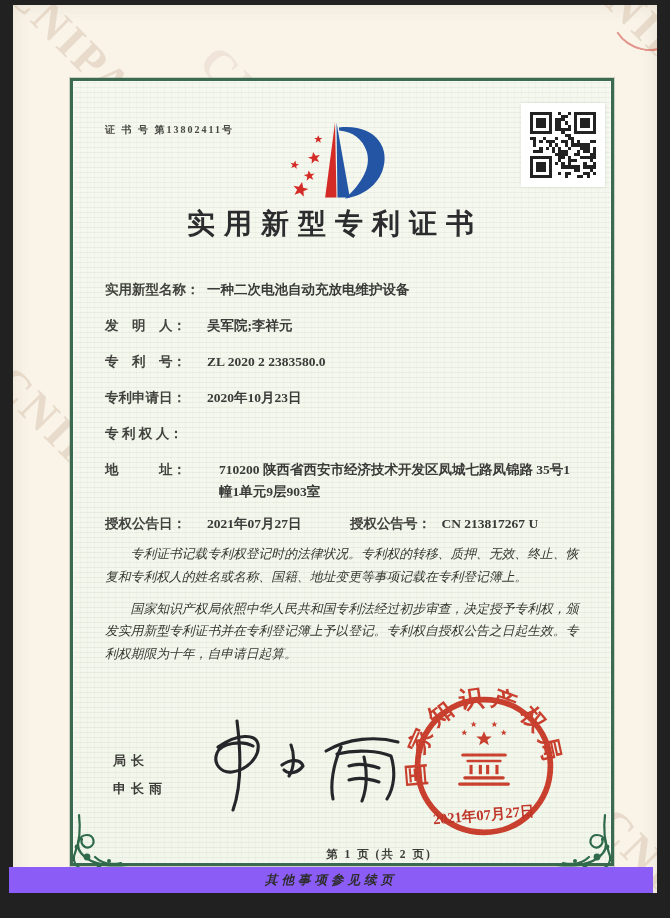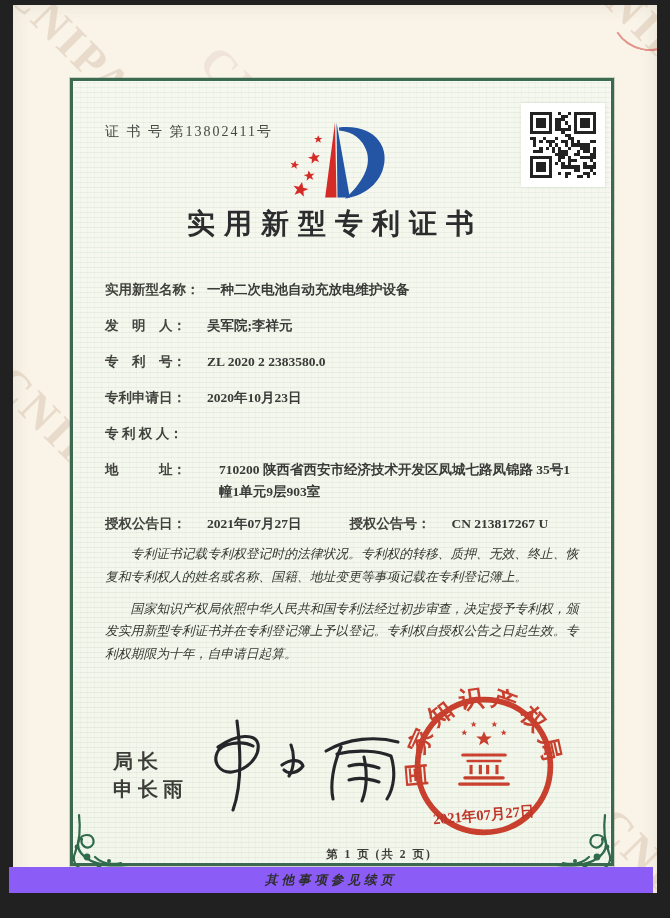--- a/index.html
+++ b/index.html
@@ -20,22 +20,22 @@
     color:rgba(198,172,148,.34);transform:rotate(45deg);
     white-space:nowrap;user-select:none;pointer-events:none;
   }
   .red-arc{
     position:absolute;left:597px;top:-34px;width:76px;height:76px;
     border:2px solid transparent;border-bottom-color:rgba(205,55,45,.5);
     border-radius:50%;transform:rotate(12deg);
   }
   
   .cert-no{
-    position:absolute;left:92px;top:118px;font-size:14px;color:#474743;
-    letter-spacing:2px;font-weight:normal;
+    position:absolute;left:92px;top:118px;font-size:10px;color:#474743;
+    letter-spacing:2px;font-weight:bold;
   }
   .qr-patch{
     position:absolute;left:508px;top:98px;width:84px;height:84px;background:#fff;
     display:flex;align-items:center;justify-content:center;
     box-shadow:0 0 4px rgba(0,0,0,.08);
   }
   .qr-patch svg{width:66px;height:66px;}
   .logo{position:absolute;left:250px;top:108px;width:148px;height:98px;}
   .title{
     position:absolute;left:0;top:200px;width:100%;text-align:center;
@@ -54,30 +54,30 @@
   .corner{position:absolute;width:64px;height:60px;color:#2f6a4a;}
   .corner.bl{left:-8px;bottom:-10px;}
   .corner.br{right:-8px;bottom:-10px;transform:scaleX(-1);}
   
   .fields{position:absolute;left:92px;top:274px;width:478px;font-size:13.5px;color:#3a3a38;}
   .frow{display:flex;margin-bottom:14px;line-height:22px;}
   .flabel{min-width:102px;white-space:nowrap;font-weight:bold;color:#42423e;}
   .fvalue{flex:1;font-weight:bold;color:#3a3a38;}
   .grant-row{display:flex;margin-top:1px;line-height:22px;}
   .grant-row .pair{display:flex;}
-  .grant-row .pair.second{margin-left:48px;}
+  .grant-row .pair.second{margin-left:38px;text-align:center;}
   
   .body-text{
     position:absolute;left:92px;top:538px;width:478px;
     font-size:12.8px;line-height:1.78;color:#33392f;
     font-style:italic;
   }
   .body-text p{margin:0 0 9px 0;text-indent:2em;}
   
-  .director{position:absolute;left:100px;top:742px;font-size:20px;color:#3c3c38;letter-spacing:5px;line-height:28px;font-weight:bold;}
+  .director{position:absolute;left:100px;top:742px;font-size:13px;color:#3c3c38;letter-spacing:5px;line-height:28px;font-weight:bold;}
   .signature{position:absolute;left:185px;top:708px;width:215px;height:100px;}
   .seal{position:absolute;left:388px;top:680px;width:166px;height:166px;opacity:.93;mix-blend-mode:multiply;}
   .page-info{
     position:absolute;left:0;top:842px;width:100%;text-align:center;
     font-size:11.5px;color:#3c3c38;letter-spacing:2px;font-weight:bold;padding-left:44px;
   }
   .band{
     position:absolute;left:9px;top:867px;width:644px;height:26px;background:#8b5cf6;
     display:flex;align-items:center;justify-content:center;
     font-size:12.5px;font-style:italic;color:#2d2d2b;letter-spacing:4px;font-weight:bold;

